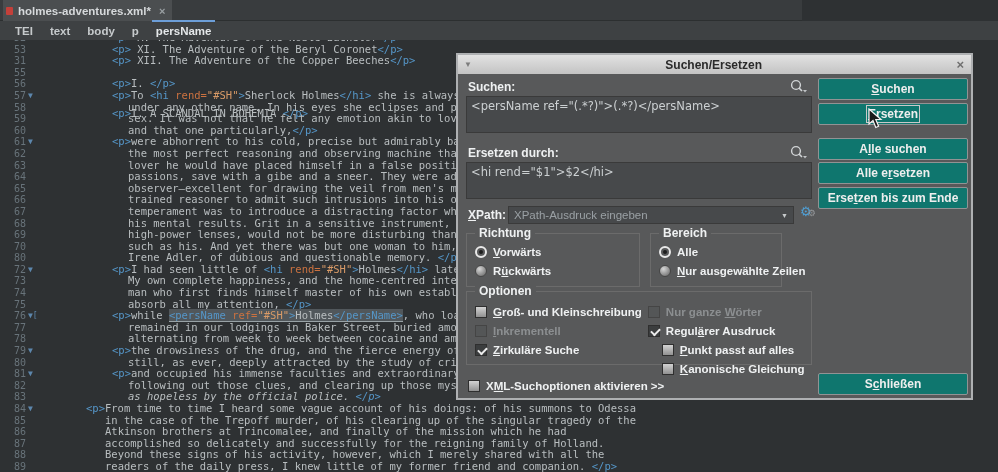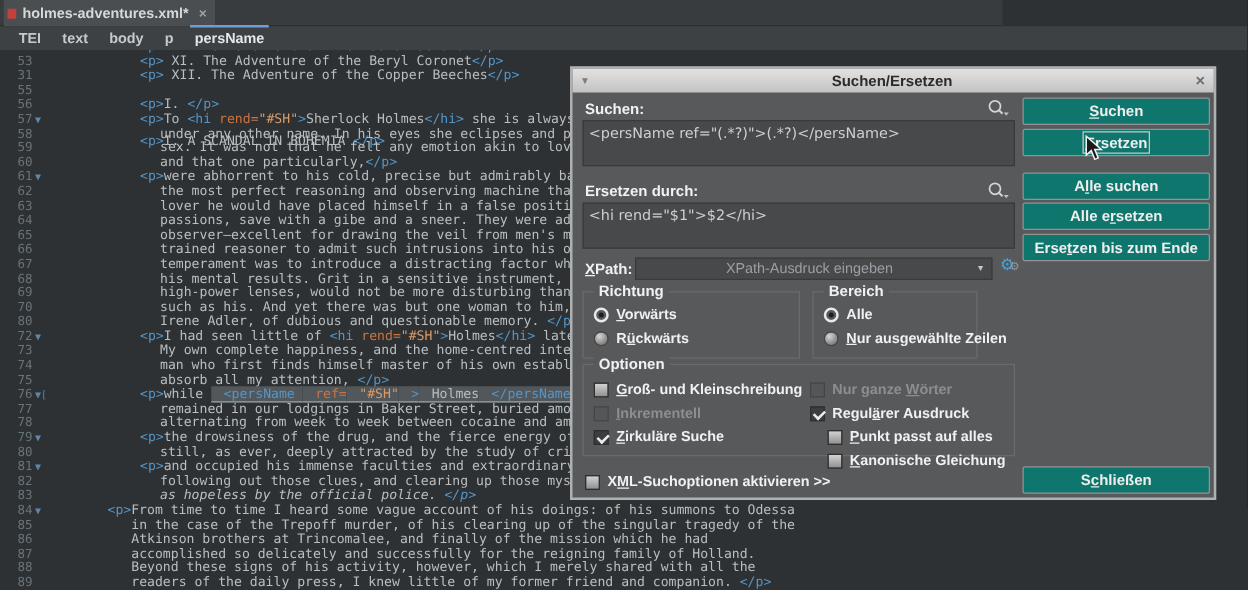--- a/index.html
+++ b/index.html
@@ -24,38 +24,38 @@
   
   #editor{position:absolute;left:0;top:40px;width:998px;height:432px;overflow:hidden;
           background:var(--c-editor_bg);}
   #code{position:absolute;left:0;top:-8px;right:0;}
   .row{display:flex;height:11.6px;line-height:11.6px;white-space:pre;
        font-family:"DejaVu Sans Mono",monospace;font-size:10.5px;}
   .gut{flex:none;width:26px;text-align:right;color:var(--c-gutter_text);font-size:10px;}
   .fold{flex:none;width:14px;text-align:left;color:#5d87ad;font-size:8px;padding-left:2px;}
   .line{flex:none;color:var(--c-code_text);}
   .t{color:var(--c-tag);} .a{color:var(--c-attr_name);} .v{color:var(--c-attr_value);} .x{color:var(--c-code_text);}
-  .h{background:var(--c-match_bg);border-bottom:1px solid var(--c-match_underline);padding-left:10px;}
+  .h{background:var(--c-match_bg);border-bottom:1px solid var(--c-match_underline);}
 
   
   #dialog{position:absolute;left:456px;top:53px;width:517px;height:347px;
           background:var(--c-dialog_bg);border:2px solid #aeb0b2;font-size:12px;}
   .titlebar{position:absolute;left:0;top:0;right:0;height:19px;
             background:linear-gradient(#e2e2e2,#c3c3c3);display:flex;align-items:center;}
   .collapse{color:#7d7d7d;font-size:8px;padding:0 6px;}
   .dtitle{flex:1;text-align:center;color:var(--c-titlebar_text);font-weight:bold;font-size:12px;}
   .dclose{color:#6f6f6f;font-weight:bold;font-size:13px;padding:0 7px;}
   .dlabel{position:absolute;left:10px;color:#eff1f2;font-weight:bold;font-size:12px;}
   .field{position:absolute;left:8px;width:346px;height:37px;background:#47494b;
          border:1px solid #3a3a3a;color:#ccd0d2;font-size:11.5px;padding:2px 4px;
          font-family:"DejaVu Sans",sans-serif;overflow:hidden;}
   .hist{position:absolute;left:332px;width:18px;height:15px;}
   .combo{position:absolute;left:50px;top:151px;width:286px;height:18px;background:#47494b;
          border:1px solid #3a3a3a;display:flex;align-items:center;padding:0 5px;}
-  .combo .ph{flex:1;color:#9aa0a4;font-size:11.5px;text-align:center;}
+  .combo .ph{flex:1;color:#9aa0a4;font-size:11.5px;}
   .combo .carr{color:#c6c9cb;font-size:7px;}
   .gearwrap{position:absolute;left:342px;top:149px;white-space:nowrap;}
   .gear1{font-size:13px;color:#4f9fd4;} .gear2{font-size:9px;color:#95989a;margin-left:-4px;}
 
   .btn{position:absolute;left:360px;width:150px;height:22px;line-height:20px;text-align:center;
        background:#0f766e;border:1px solid #919round1;border:1px solid #919394;border-radius:2px;
        color:#eeeeee;font-weight:bold;font-size:12px;}
   .btn.focused span{outline:1px solid #c9c9c9;outline-offset:1px;}
   u{text-decoration:underline;}
 

